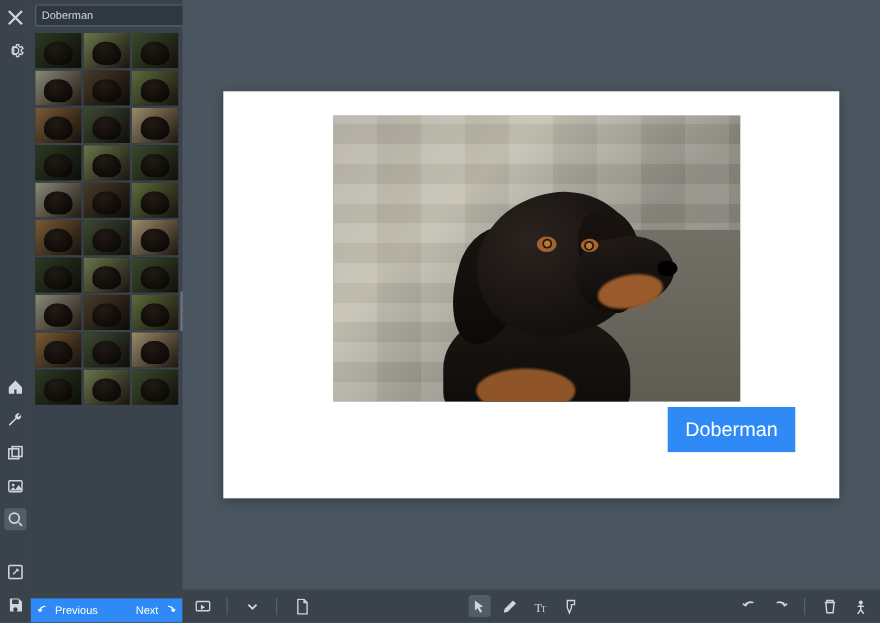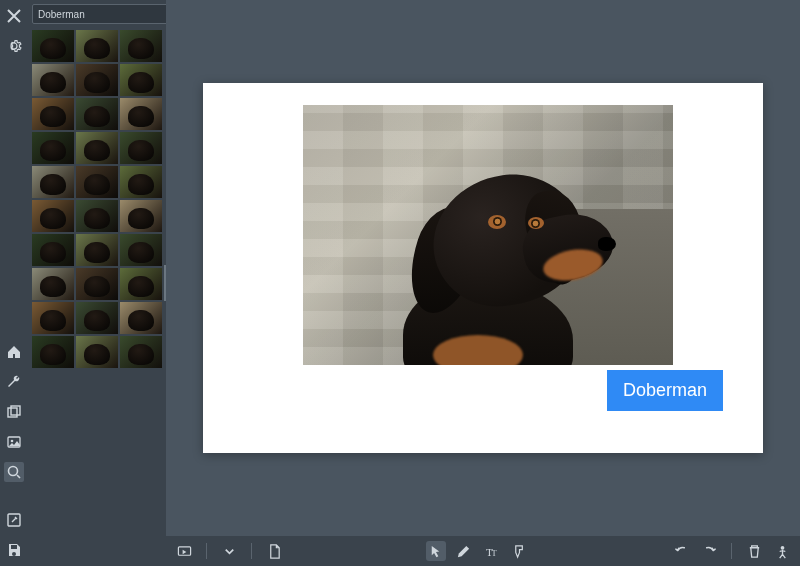--- a/index.html
+++ b/index.html
@@ -483,20 +483,34 @@
           <div class="thumb">
             <div class="thumb-fill" style="background: linear-gradient(135deg, rgb(106, 118, 74), rgb(26, 20, 14));"></div>
             <div style="position: absolute; left: 20%; top: 25%; width: 60%; height: 65%; background: radial-gradient(at 40% 30%, rgb(34, 26, 20) 0%, rgb(10, 8, 6) 80%); border-radius: 45% 50% 40% 40% / 50% 55% 40% 40%;"></div>
           </div>
           <div class="thumb">
             <div class="thumb-fill" style="background: linear-gradient(135deg, rgb(57, 74, 44), rgb(18, 15, 11));"></div>
             <div style="position: absolute; left: 20%; top: 25%; width: 60%; height: 65%; background: radial-gradient(at 40% 30%, rgb(34, 26, 20) 0%, rgb(10, 8, 6) 80%); border-radius: 45% 50% 40% 40% / 50% 55% 40% 40%;"></div>
           </div>
         </div>
       </div>
+    <div class="panel-footer">
+      <div class="pf-btn">
+        <svg viewBox="0 0 16 16" fill="none" stroke="currentColor" stroke-width="1.8">
+            <path d="M9 3a6 6 0 00-6 6M3 9l-1.5-2M3 9l2-1.5" stroke-linecap="round"></path>
+          </svg>
+        <span>Previous</span>
+      </div>
+      <div class="pf-btn">
+        <span>Next</span>
+        <svg viewBox="0 0 16 16" fill="none" stroke="currentColor" stroke-width="1.8">
+            <path d="M7 3a6 6 0 016 6M13 9l1.5-2M13 9l-2-1.5" stroke-linecap="round"></path>
+          </svg>
+      </div>
+    </div>
     <div class="panel-handle"></div>
   </div>
 
   <div class="main">
     <div class="canvas-area">
       <div class="slide">
         <div class="slide-image">
           <div class="dog-bg"></div>
           <div class="dog-body">
             <div class="dog-neck"></div>

